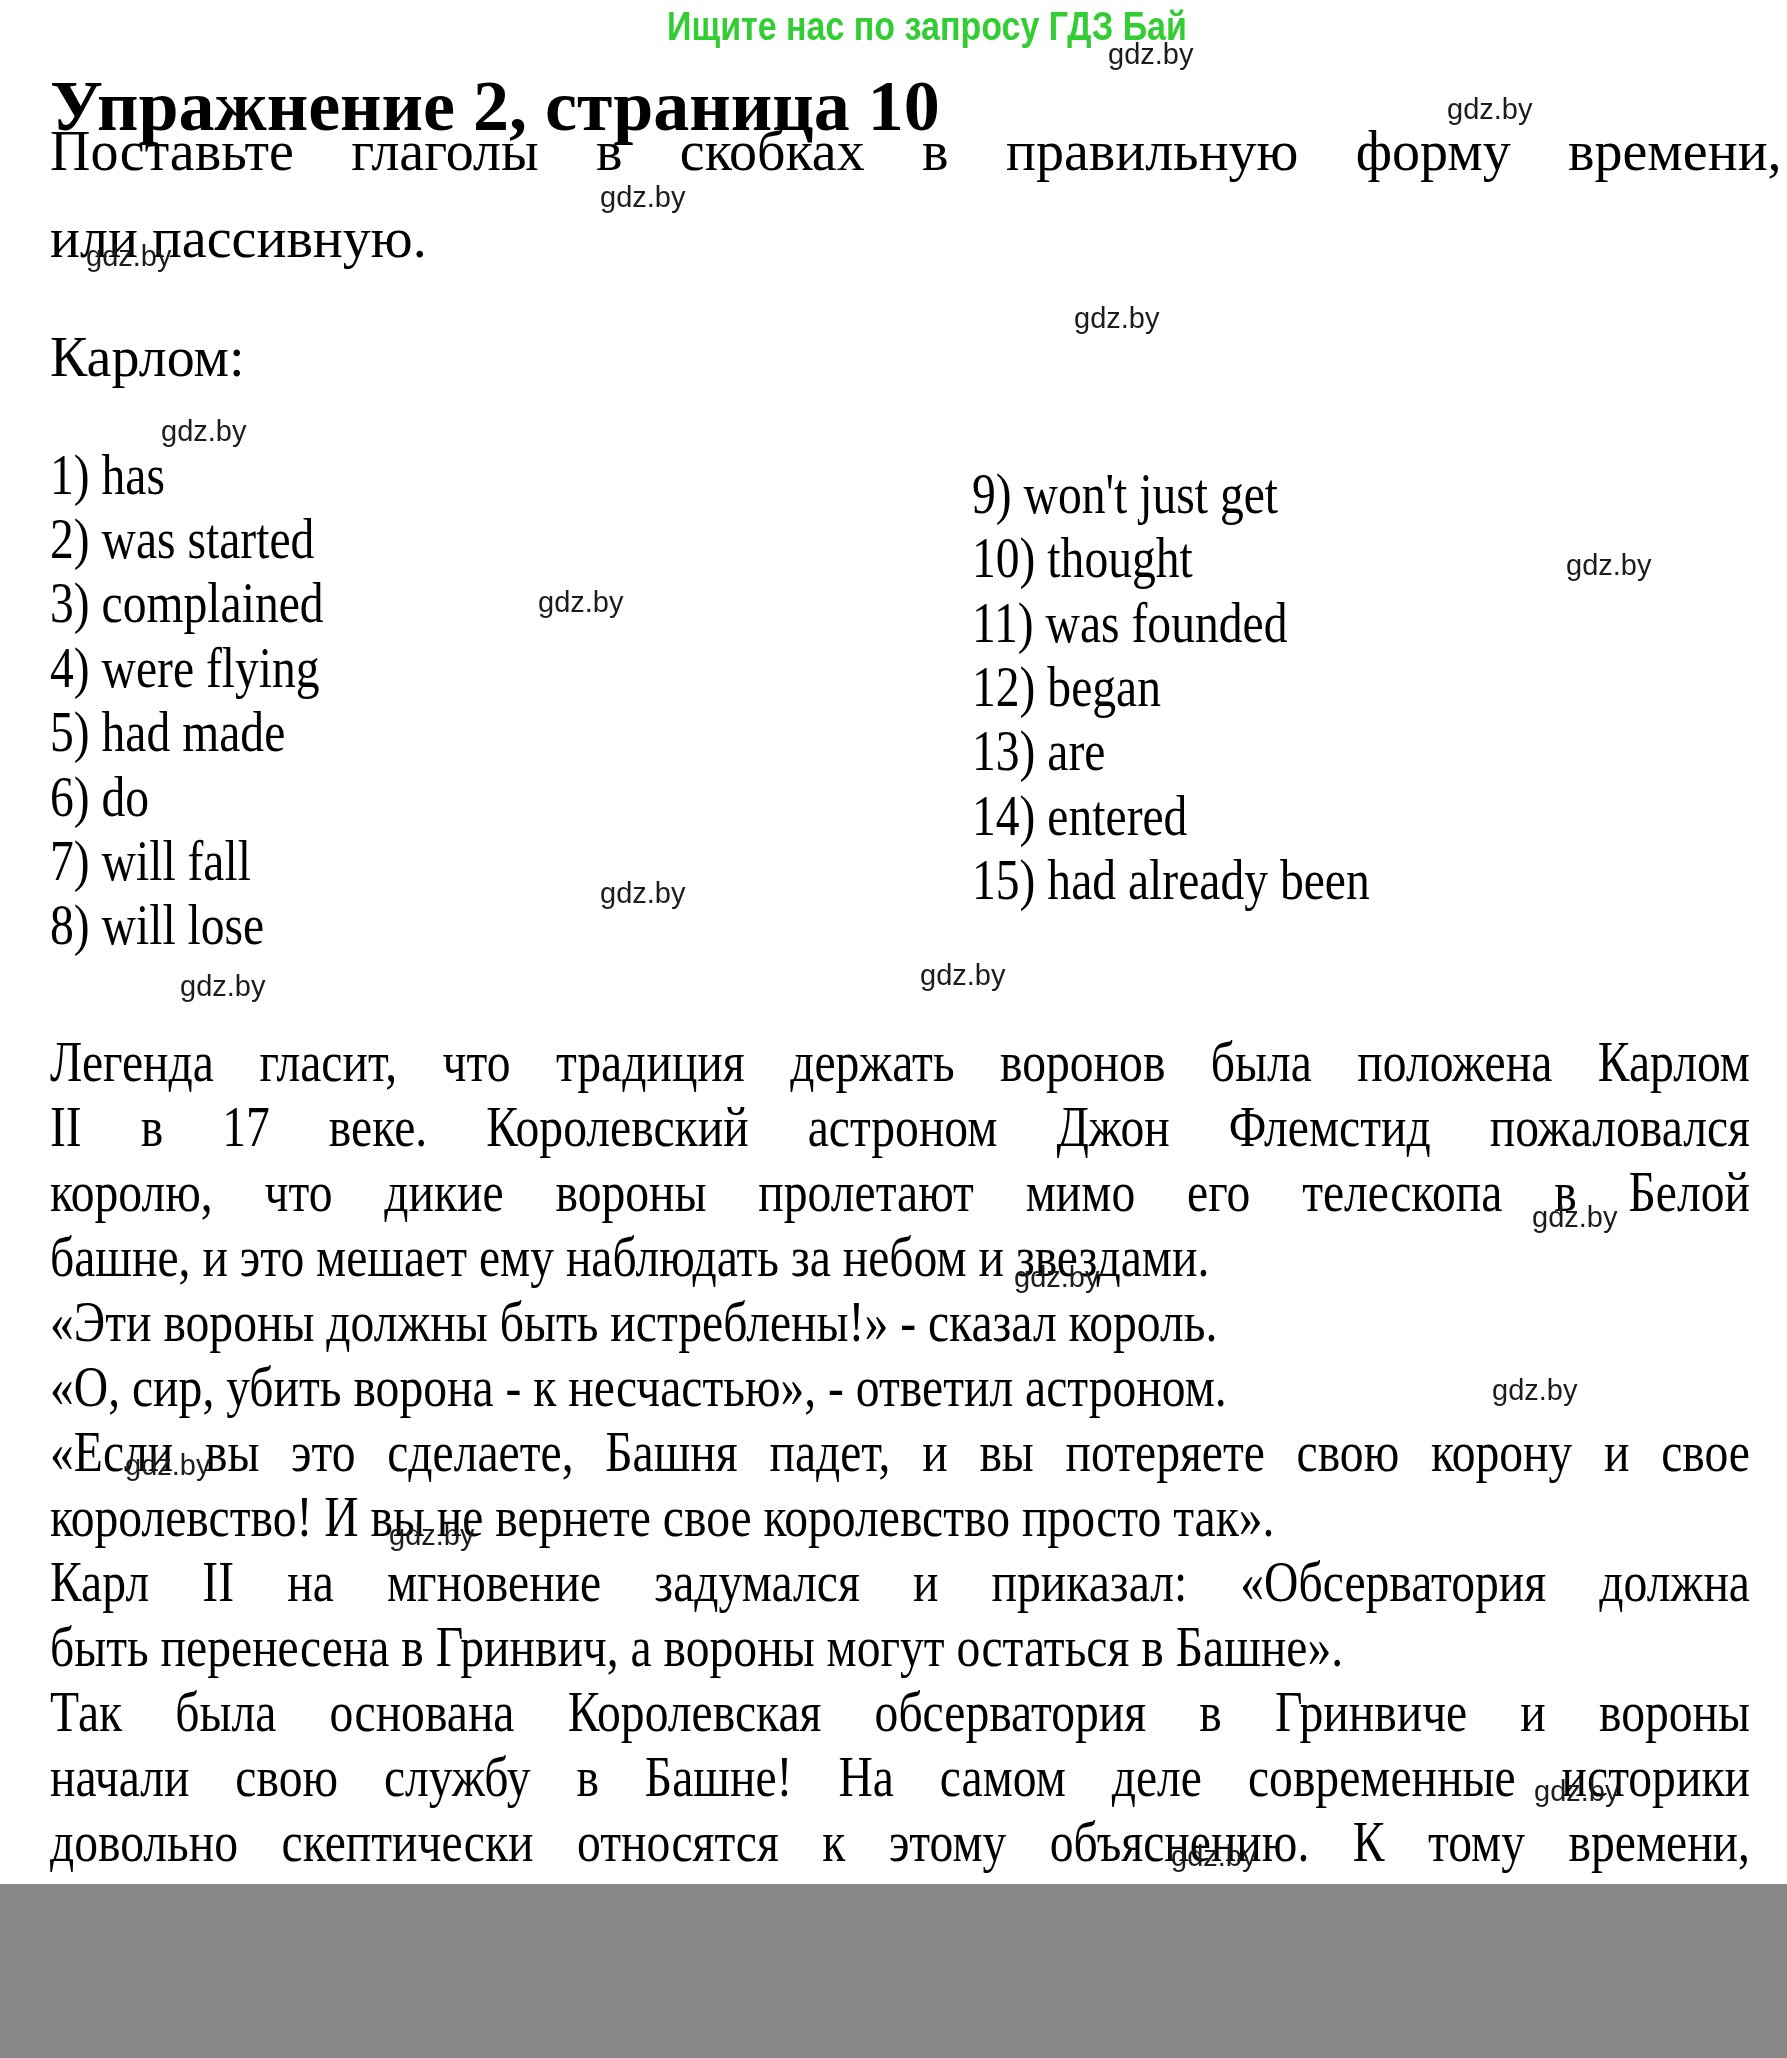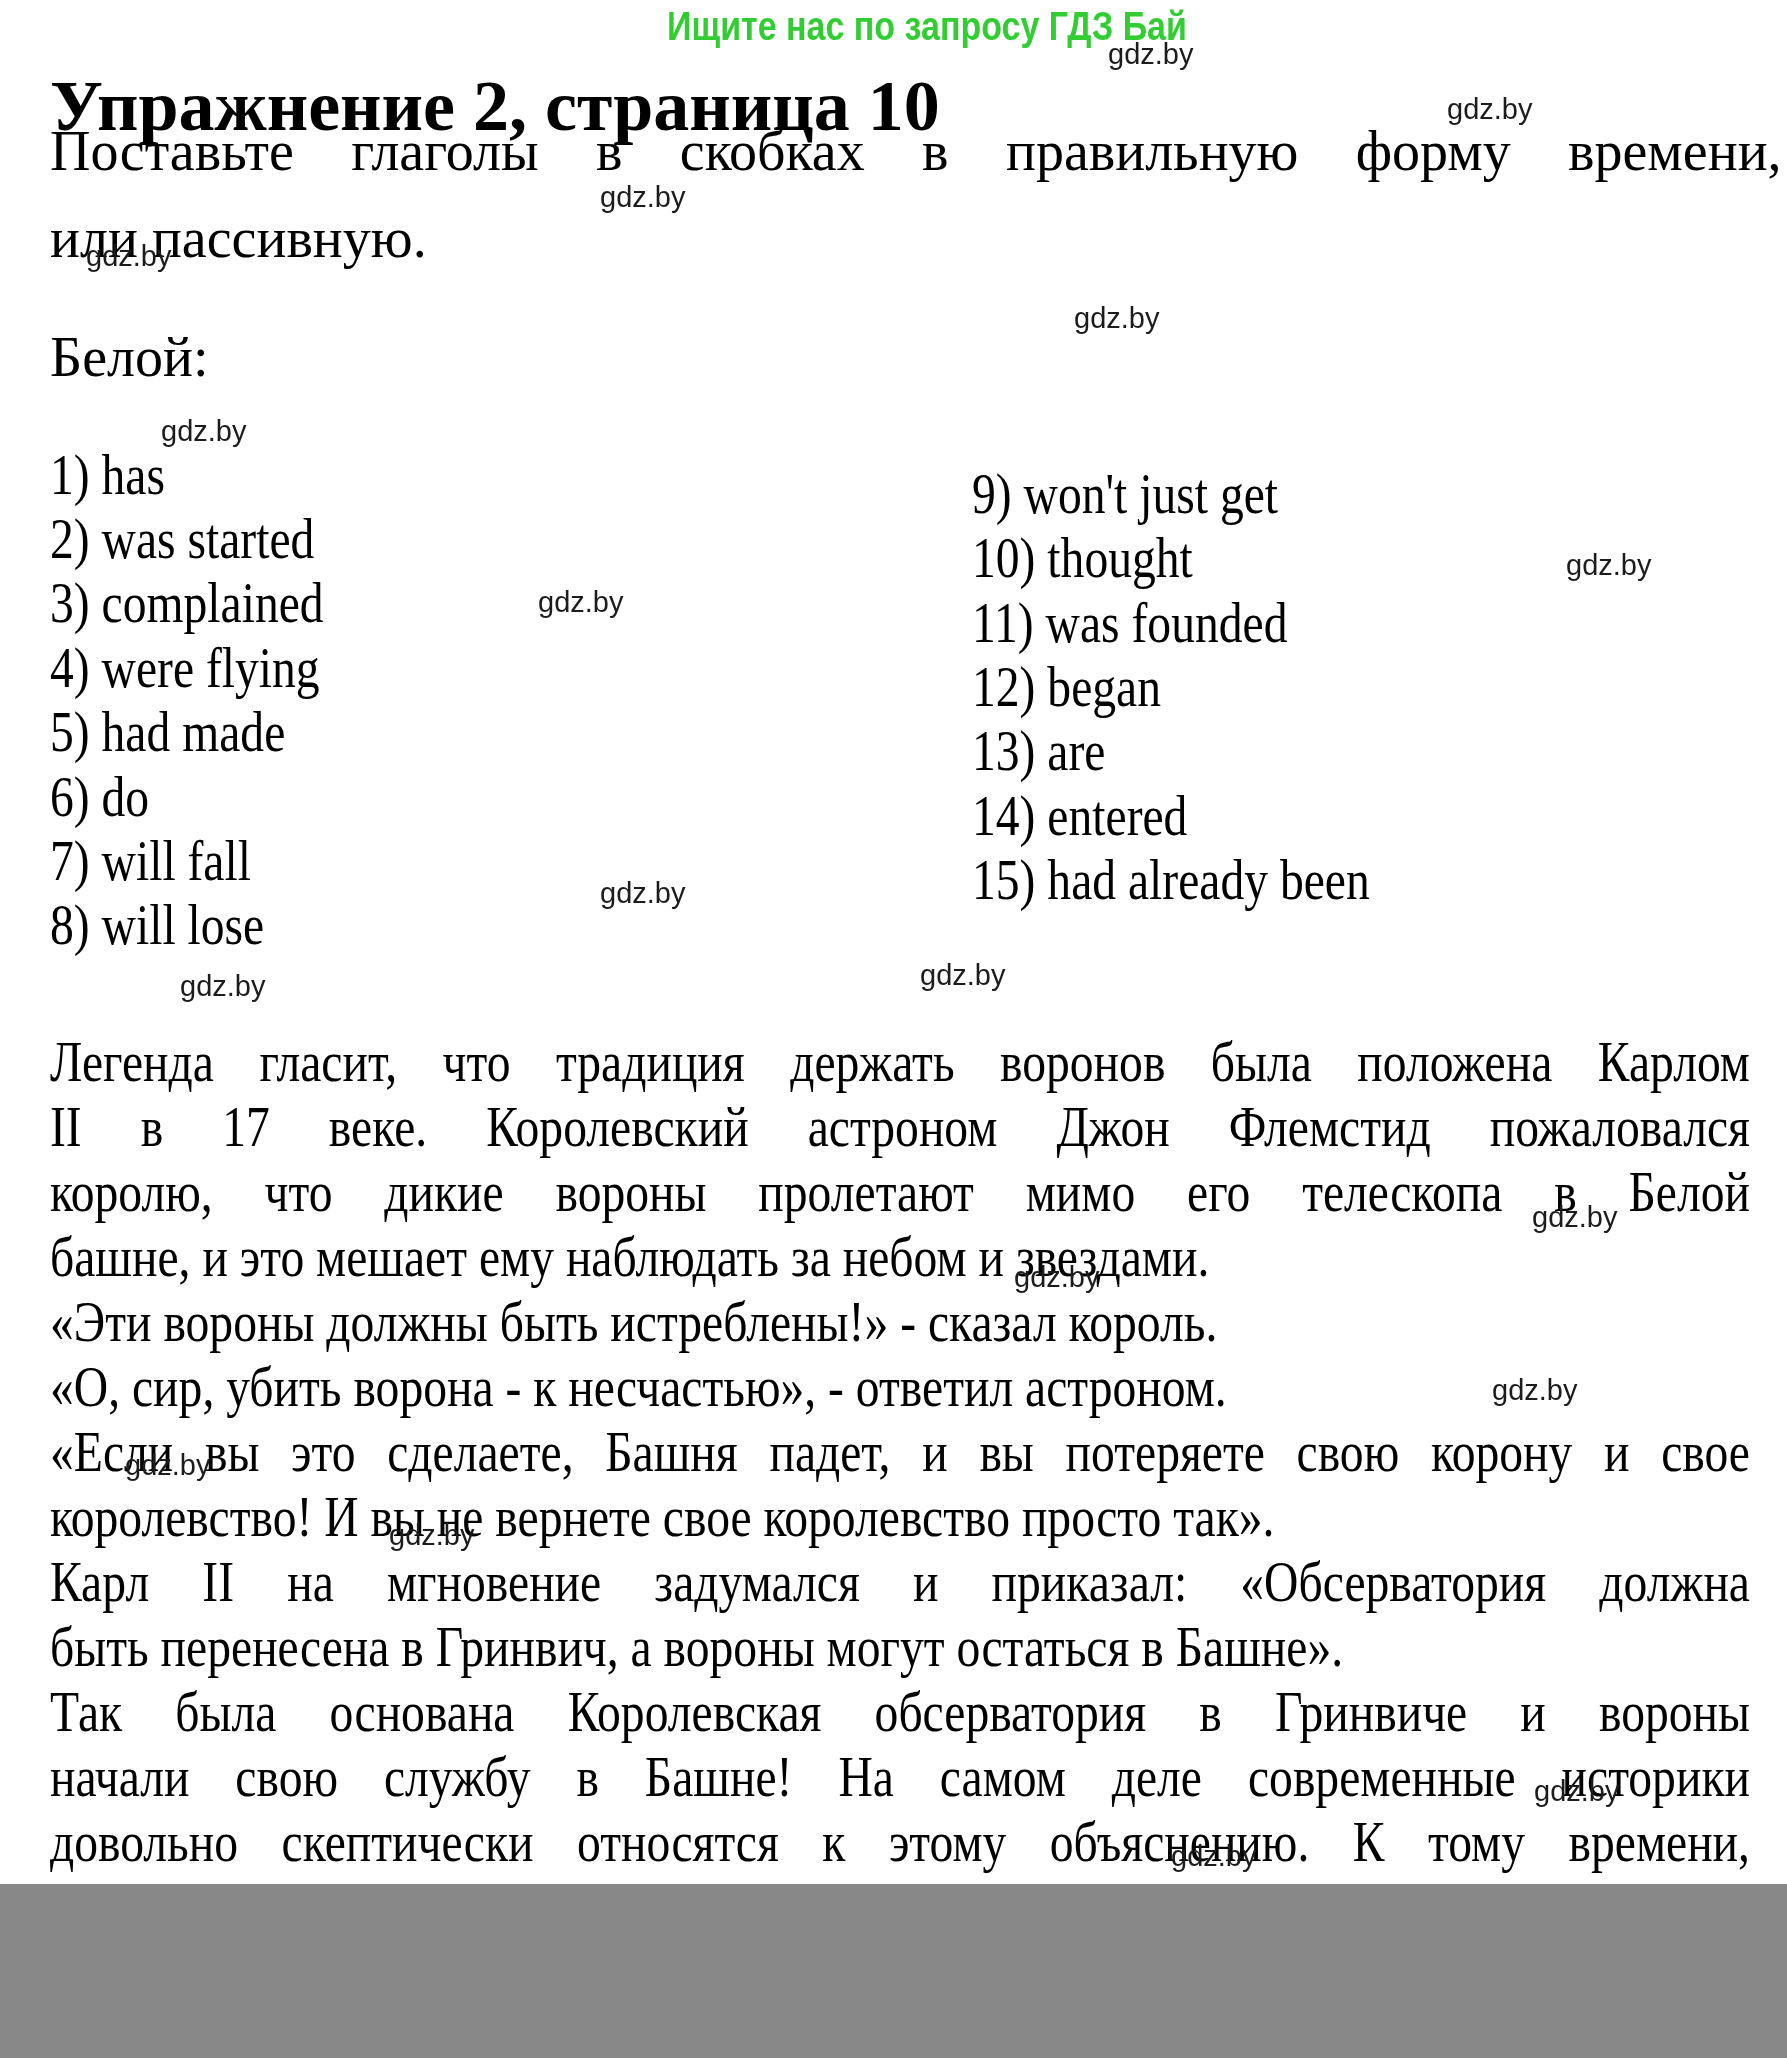--- a/index.html
+++ b/index.html
@@ -59,21 +59,21 @@
 
   <div class="promo cond" style="color: rgb(50, 205, 50);">Ищите нас по запросу ГДЗ Бай</div>
 
   <h1 class="title">Упражнение 2, страница 10</h1>
 
   <div class="instr" id="task-lines">
       <div class="tline jline">Поставьте глаголы в скобках в правильную форму времени, активную</div>
       <div class="tline">или пассивную.</div>
     </div>
 
-  <div class="answer-label">Белой:</div>
+  <div class="answer-label">Карлом:</div>
 
   <div id="answers-left">
       <div class="ans-row" style="left: 50px; top: 446px;">1) has</div>
       <div class="ans-row" style="left: 50px; top: 510px;">2) was started</div>
       <div class="ans-row" style="left: 50px; top: 574px;">3) complained</div>
       <div class="ans-row" style="left: 50px; top: 639px;">4) were flying</div>
       <div class="ans-row" style="left: 50px; top: 703px;">5) had made</div>
       <div class="ans-row" style="left: 50px; top: 768px;">6) do</div>
       <div class="ans-row" style="left: 50px; top: 832px;">7) will fall</div>
       <div class="ans-row" style="left: 50px; top: 896px;">8) will lose</div>

